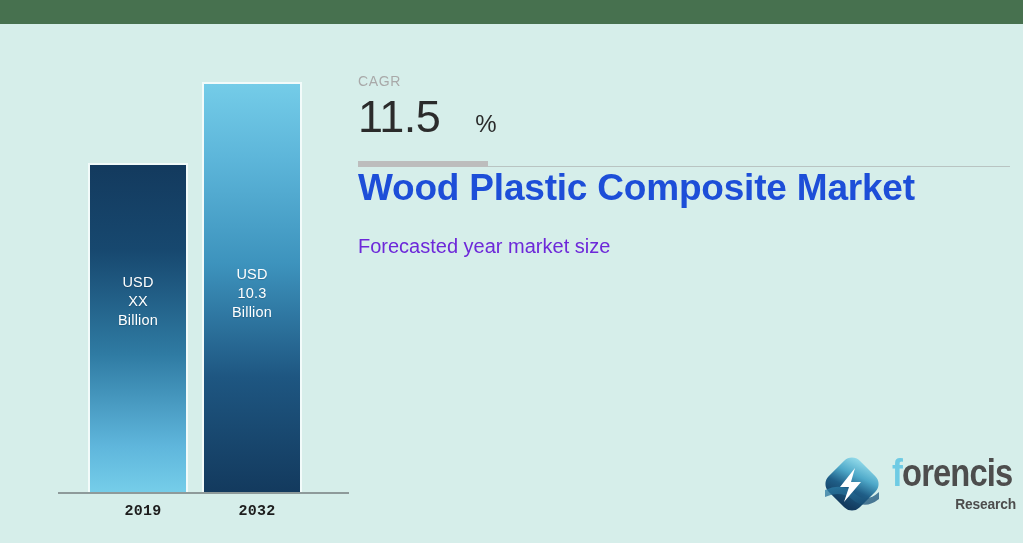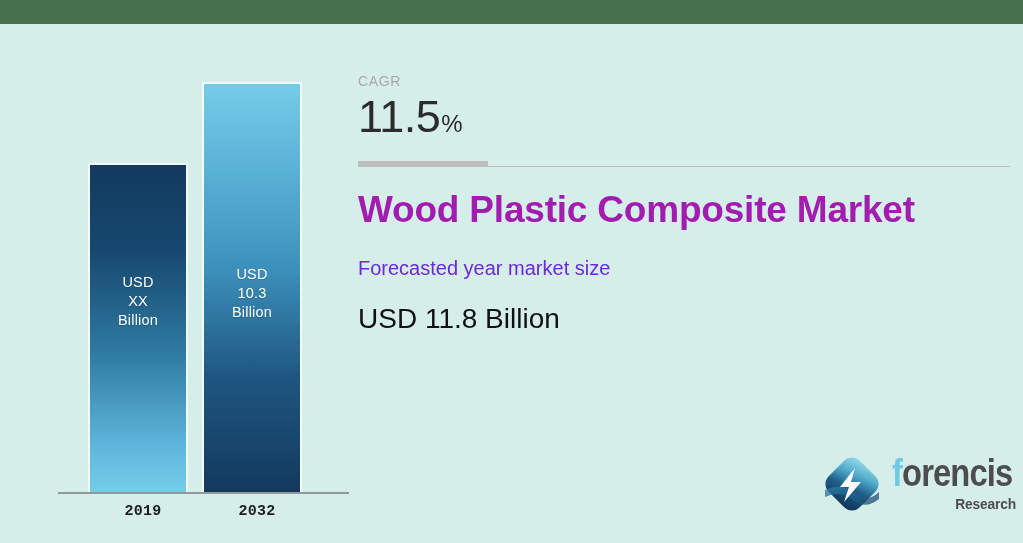--- a/index.html
+++ b/index.html
@@ -110,20 +110,21 @@
     color: #a9a9a9;
     letter-spacing: .6px;
     line-height: 1;
     margin-bottom: 6px;
   }
 
   .cagr-value-row {
     display: flex;
     align-items: baseline;
     line-height: 1;
+    gap: 34px;
   }
   .cagr-value {
     font-size: 45px;
     color: #2b2b2b;
     letter-spacing: -.5px;
   }
   .cagr-unit {
     font-size: 24px;
     color: #2b2b2b;
     margin-left: 1px;
@@ -146,24 +147,23 @@
   .divider-accent {
     position: absolute;
     left: 0;
     top: 0;
     width: 130px;
     height: 6px;
     background: #bdbdbd;
   }
 
   .market-title {
-    margin-top: 22px;
     font-size: 37px;
     font-weight: bold;
-    color: #a21caf;
+    color: #1d4ed8;
     letter-spacing: -.2px;
     line-height: 1.1;
   }
 
   .forecast-label {
     margin-top: 25px;
     font-size: 20px;
     color: #6d28d9;
     line-height: 1.2;
   }
@@ -265,21 +265,20 @@
 
     <div class="divider">
       <div class="divider-thin"></div>
       <div class="divider-accent"></div>
     </div>
 
     <div class="market-title">Wood Plastic Composite Market</div>
 
     <div class="forecast-label">Forecasted year market size</div>
 
-    <div class="forecast-value">USD 11.8 Billion</div>
   </div>
 
   <div class="logo">
 
     <div class="logo-badge">
       <svg viewBox="0 0 64 64" width="64" height="64" aria-hidden="true">
         <defs>
           <linearGradient id="badgeGrad" x1="0.25" y1="0" x2="0.6" y2="1">
             <stop offset="0%" stop-color="#8fd8e8"></stop>
             <stop offset="32%" stop-color="#4fa9c9"></stop>

